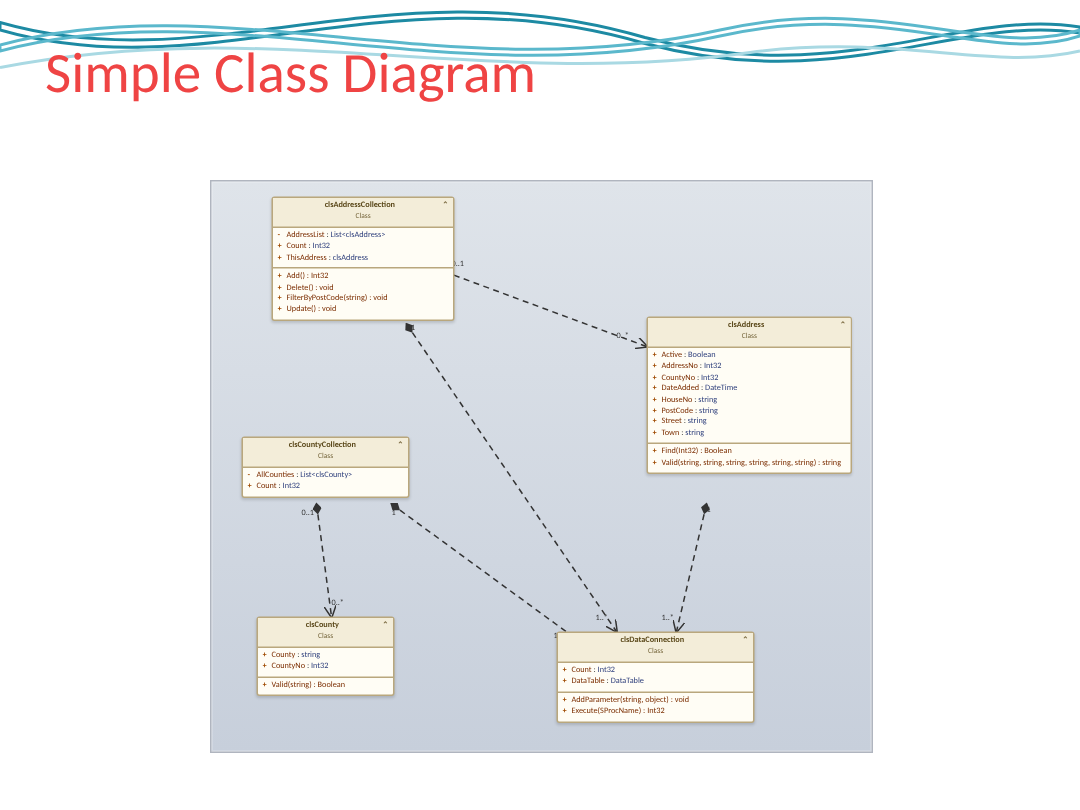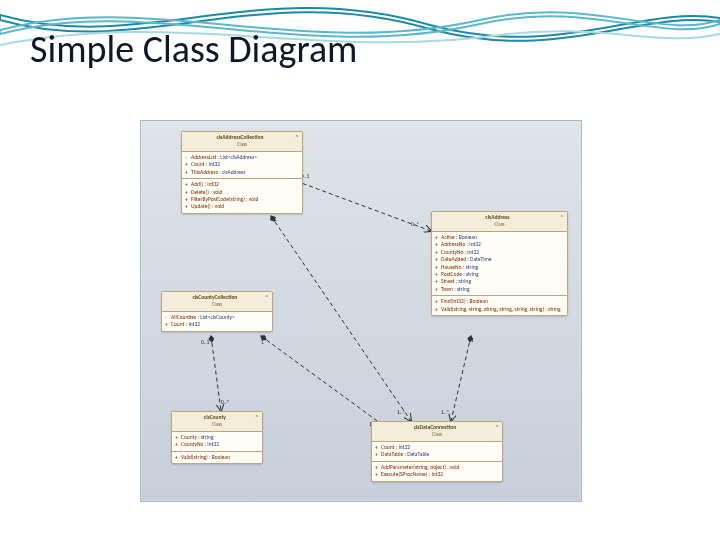--- a/index.html
+++ b/index.html
@@ -19,21 +19,21 @@
     pointer-events: none;
   }
 
   
   .title {
     position: absolute;
     top: 26px;
     left: 30px;
     font-size: 38px;
     font-weight: 400;
-    color: #0f172a;
+    color: #ef4444;
     font-family: Calibri, Arial, sans-serif;
   }
 
   
   .diagram {
     position: absolute;
     left: 140px;
     top: 120px;
     width: 440px;
     height: 380px;

